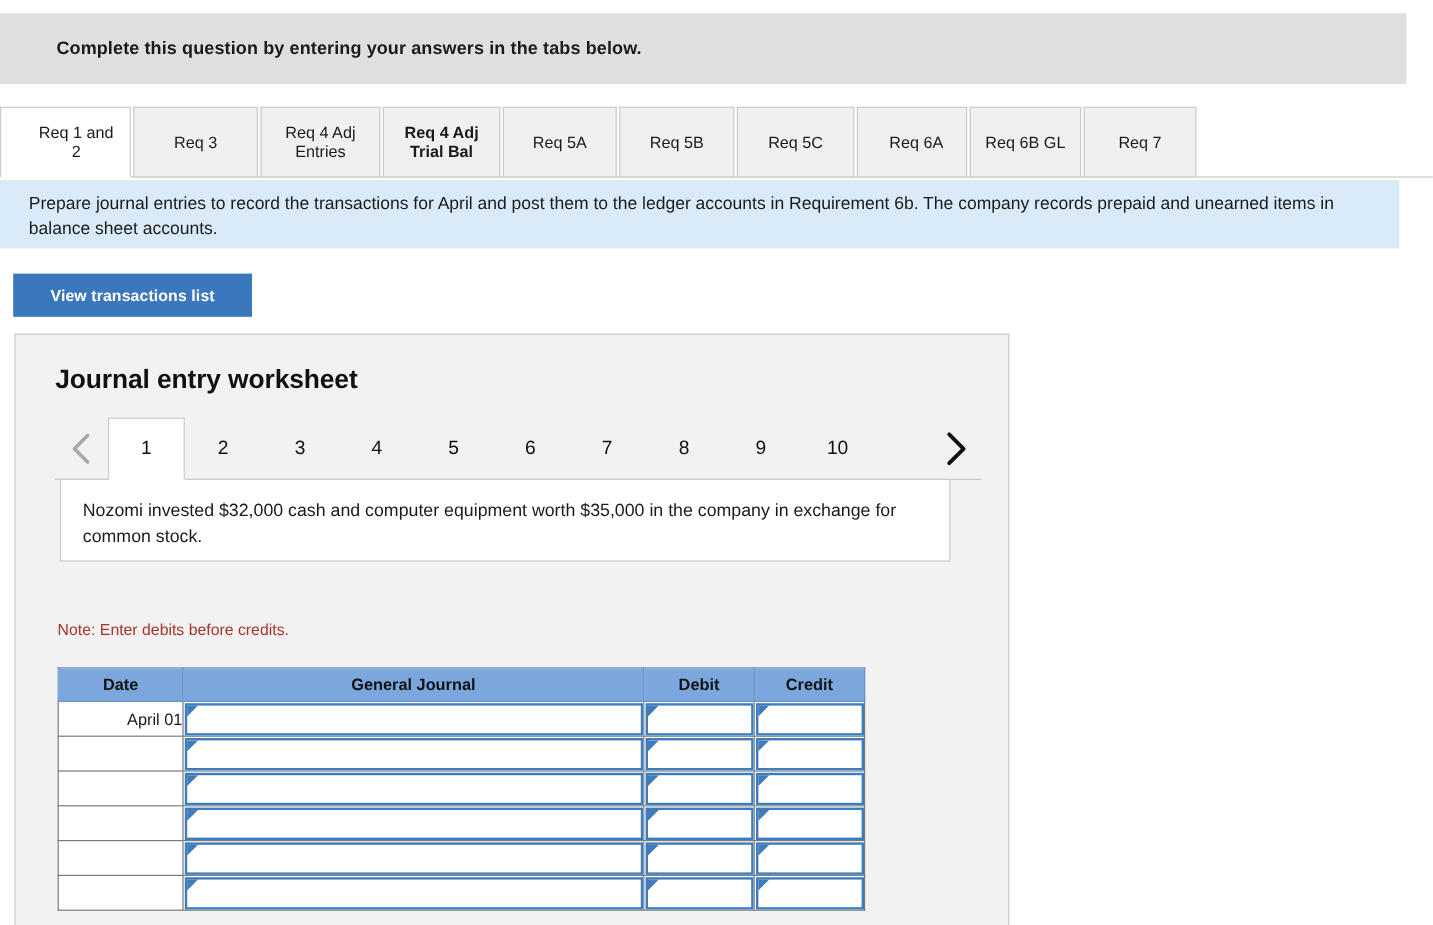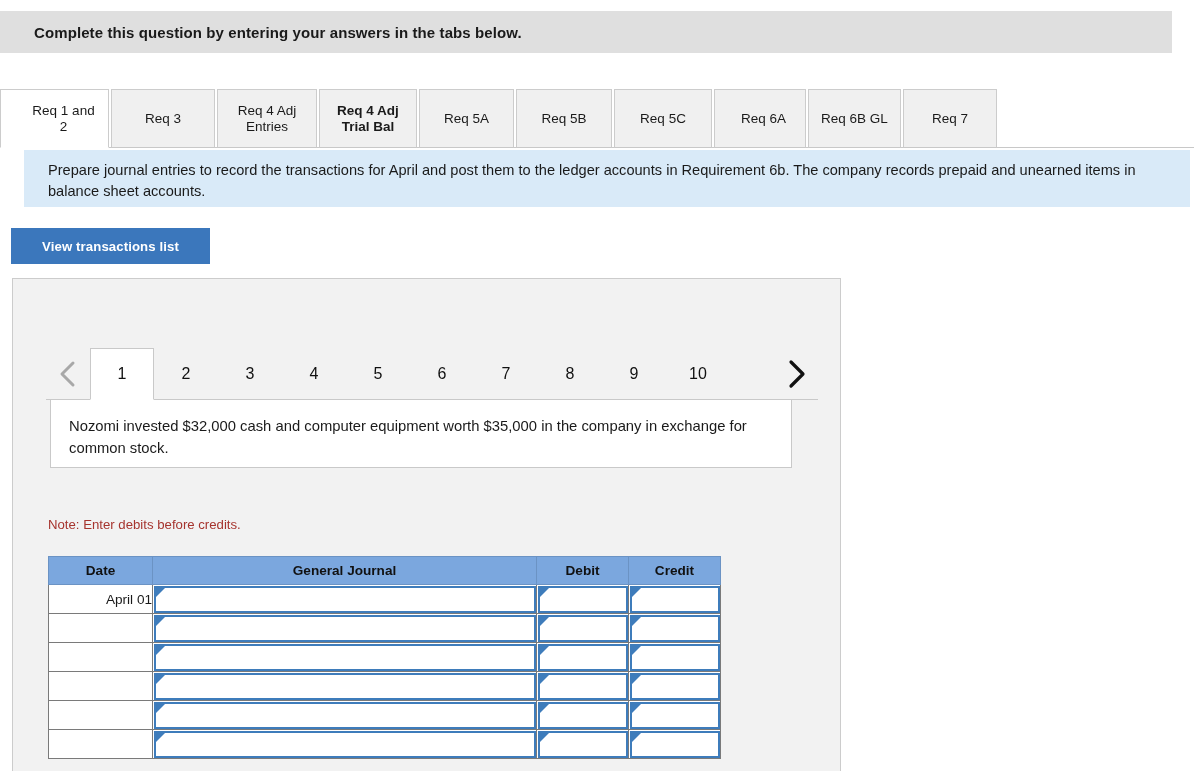--- a/index.html
+++ b/index.html
@@ -12,24 +12,25 @@
     overflow: hidden;
     background: #ffffff;
     font-family: "Liberation Sans", sans-serif;
   }
 
   
   .banner {
     position: absolute;
     left: 0; top: 11px;
     width: 1172px;
-    height: 42px;
+    height: 59px;
     background: #dfdfdf;
     display: flex;
     align-items: center;
+    padding-left: 13px;
   }
   .banner-text {
     margin-left: 34px;
     font-size: 15px;
     font-weight: bold;
     color: #1a1a1a;
     letter-spacing: 0.1px;
   }
 
   
@@ -88,21 +89,20 @@
   .instructions {
     position: absolute;
     left: 0; top: 150px;
     width: 1166px;
     height: 57px;
     background: #d9eaf8;
     padding: 10px 24px 0 24px;
     font-size: 14.6px;
     color: #1a1a1a;
     line-height: 1.45;
-    margin-left: 24px;
   }
 
   
   .btn-view {
     position: absolute;
     left: 11px; top: 228px;
     width: 199px;
     height: 36px;
     background: #3b77bc;
     border: none;
@@ -297,20 +297,21 @@
 </div>
 
 <div class="instructions">
   <span>Prepare journal entries to record the transactions for April and post them to the ledger accounts in Requirement 6b. The company records prepaid and unearned items in balance sheet accounts.</span>
 </div>
 
 <button class="btn-view">View transactions list</button>
 
 <div class="card">
 
+  <div class="card-title">Journal entry worksheet</div>
 
   <div class="pager">
     <div class="pg-arrow">
       <svg width="20" height="30" viewBox="0 0 20 30" aria-hidden="true">
         <polyline points="15,4 4,15 15,26" fill="none" stroke="#a8a8a8" stroke-width="3" stroke-linecap="round" stroke-linejoin="round"></polyline>
       </svg>
     </div>
     <div class="pg-num active">
       <span>1</span>
     </div>

